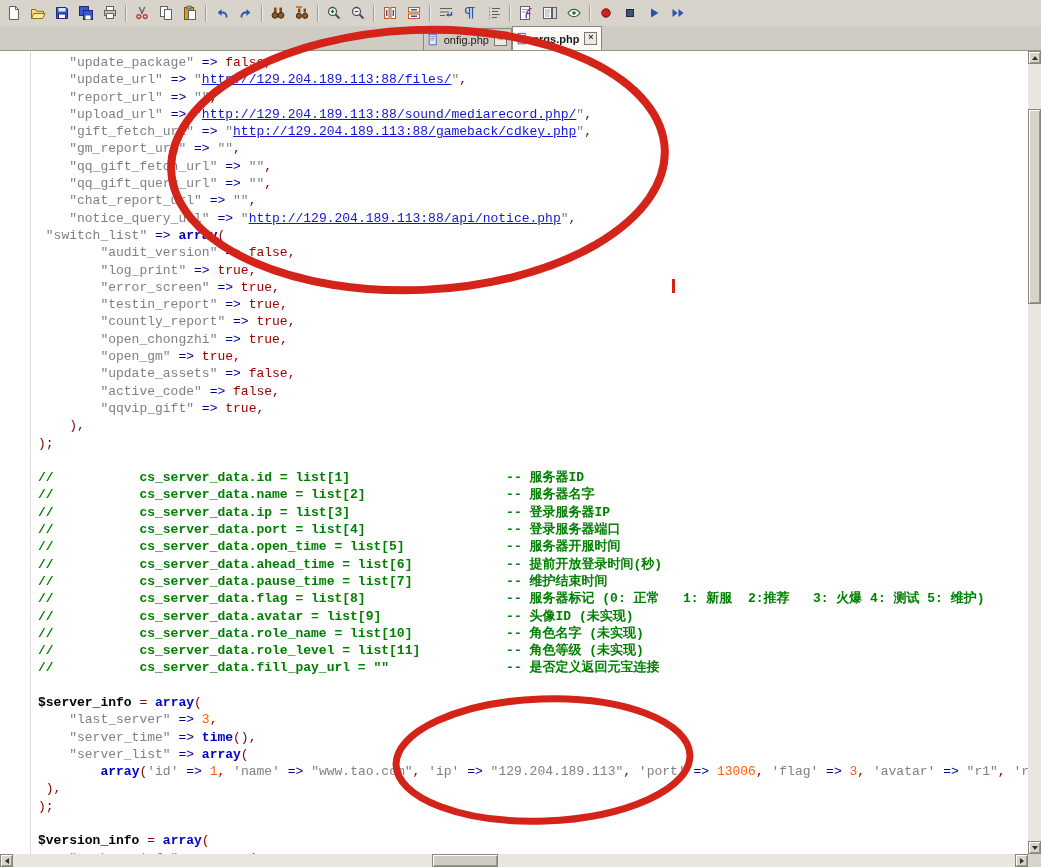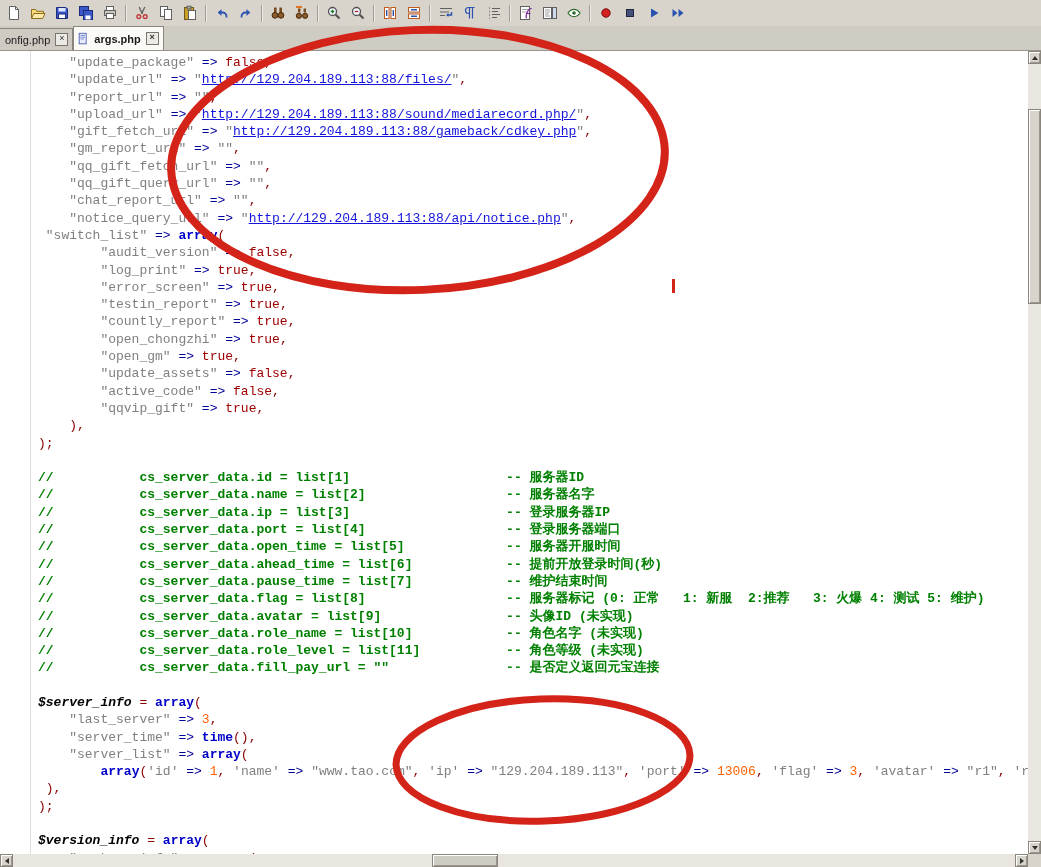--- a/index.html
+++ b/index.html
@@ -5,21 +5,21 @@
   html,body{margin:0;padding:0;background:#d8d4cc;}
   .window{position:relative;width:1041px;height:867px;background:var(--tb-bg,#d8d4cc);overflow:hidden;
           font-family:"Liberation Sans","DejaVu Sans",sans-serif;}
   
   .toolbar{position:absolute;top:0;left:0;right:0;height:26px;background:var(--tb-bg,#d8d4cc);
            border-bottom:1px solid #c2beb6;display:flex;align-items:center;padding-left:2px;}
   .tbtn{width:22px;height:22px;display:inline-flex;align-items:center;justify-content:center;border:1px solid transparent;}
   .tsep{width:1px;height:17px;background:#a09c94;margin:0 3px;border-right:1px solid #f0ede8;}
   
   .tabbar{position:absolute;top:26px;left:0;right:0;height:24px;background:#cfccc4;
-          border-bottom:1px solid #98948c;display:flex;align-items:flex-end;overflow:hidden;}
+          border-bottom:1px solid #98948c;display:flex;align-items:flex-end;overflow:hidden;justify-content:center;}
   .tab{display:inline-flex;align-items:center;height:19px;padding:1px 4px 1px 3px;margin-top:3px;
        background:var(--tab-i,#cfcbc3);border:1px solid #8a867e;border-bottom:none;font-size:11px;color:#1a1a1a;}
   .tab.active{background:var(--tab-a,#fbfaf7);height:21px;margin-top:3px;margin-bottom:-1px;padding-bottom:2px;font-weight:bold;}
   .tabicon{margin-right:3px;display:inline-flex;}
   .tabclose{width:11px;height:11px;margin-left:5px;border:1px solid #7a766e;background:#eceae4;
             font-size:9px;line-height:9px;text-align:center;color:#333;}
   
   .editor{position:absolute;top:51px;left:0;right:13px;bottom:13px;background:var(--ed-bg,#fff);overflow:hidden;}
   .gutter{position:absolute;left:0;top:0;bottom:0;width:30px;background:#fff;border-right:1px solid #dcdcdc;}
   .code{position:absolute;left:31px;top:0;right:0;bottom:0;padding:3px 0 0 7px;overflow:hidden;
@@ -27,21 +27,21 @@
         white-space:pre;color:#000;}
   .ln{height:17.3px;}
   .s{color:var(--c-s,#808080);}
   .u{color:var(--c-u,#1414dc);text-decoration:underline;}
   .o{color:var(--c-o,#000096);}
   .k{color:var(--c-k,#a00000);}
   .p{color:var(--c-p,#8b0000);}
   .f{color:var(--c-f,#0000c8);font-weight:bold;}
   .n{color:var(--c-n,#ff6000);}
   .c{color:var(--c-c,#008000);font-weight:bold;}
-  .v{color:var(--c-v,#000);font-weight:bold;font-style:italic;}
+  .v{color:var(--c-v,#000);font-weight:bold;}
   
   .vscroll{position:absolute;top:51px;right:0;width:13px;bottom:13px;background:#e9e6e0;}
   .hscroll{position:absolute;left:0;right:13px;bottom:0;height:13px;background:#e9e6e0;}
   .corner{position:absolute;right:0;bottom:0;width:13px;height:13px;background:#d8d4cc;}
   .sbtn{position:absolute;width:13px;height:13px;background:#d8d4cc;border:1px solid #8a867e;box-sizing:border-box;
         box-shadow:inset 1px 1px 0 #fff,inset -1px -1px 0 #9a968e;display:flex;align-items:center;justify-content:center;}
   .sb-up{top:0;left:0;} .sb-down{bottom:0;left:0;}
   .sb-left{left:0;top:0;} .sb-right{right:0;top:0;}
   .tri{width:0;height:0;}
   .tri-up{border-left:3px solid transparent;border-right:3px solid transparent;border-bottom:4px solid #303030;}

